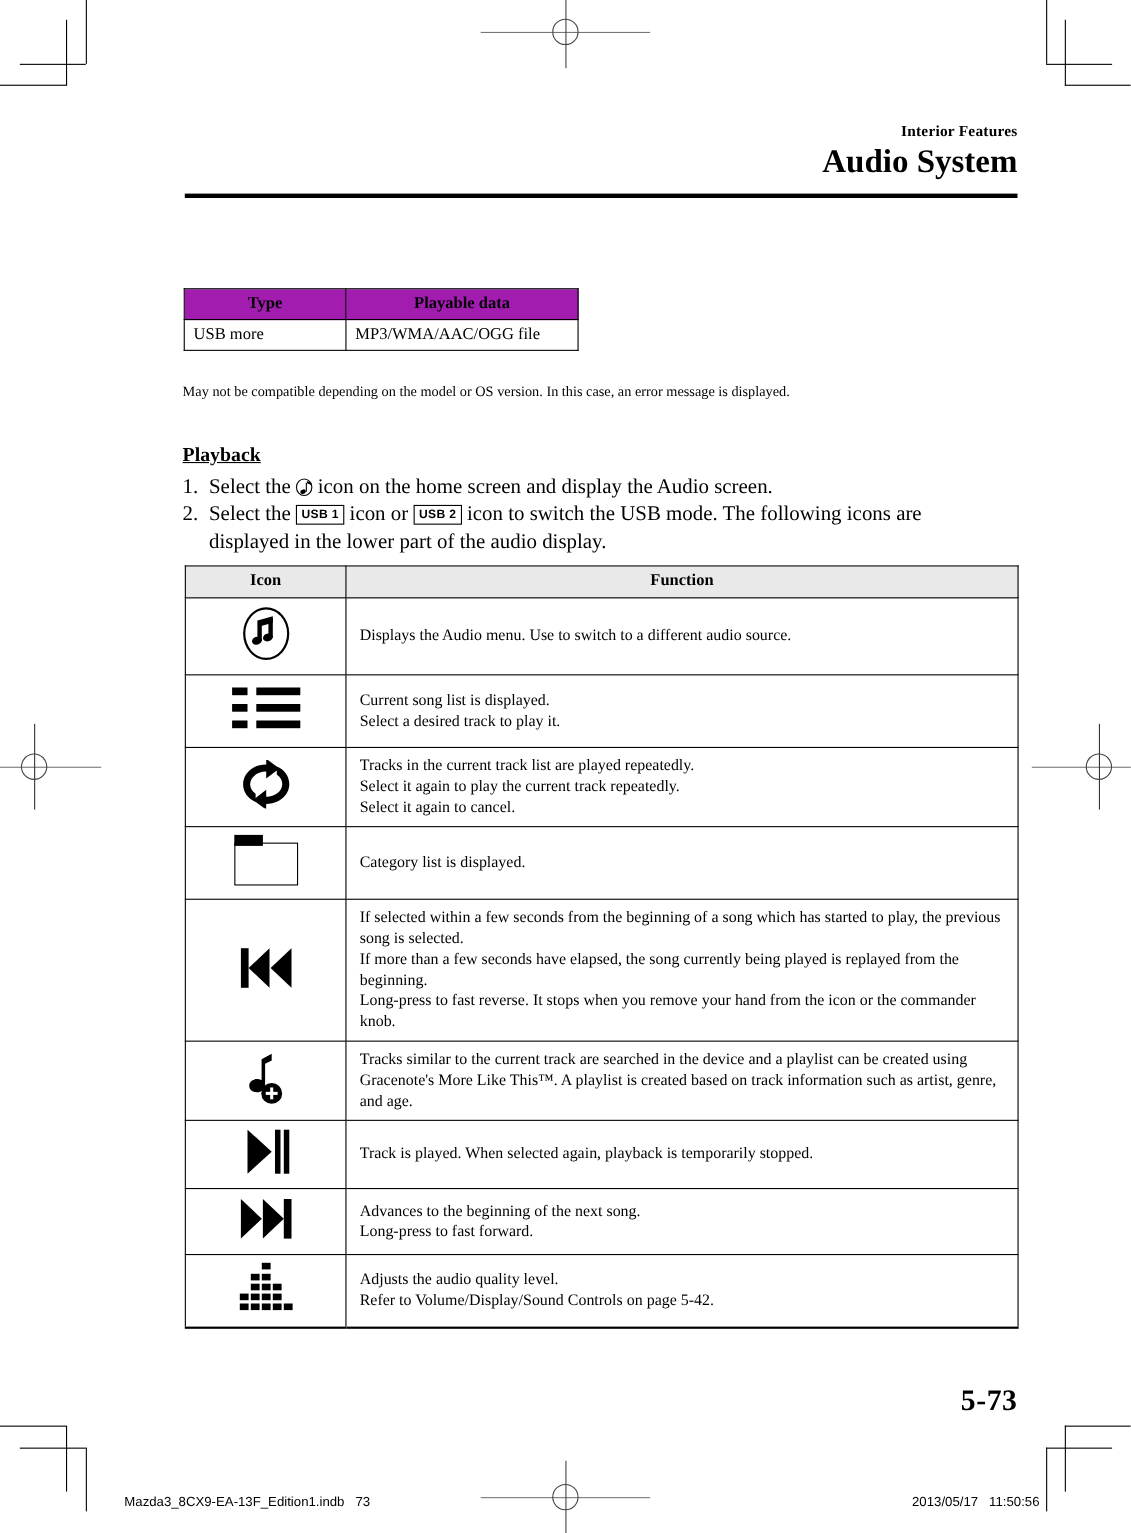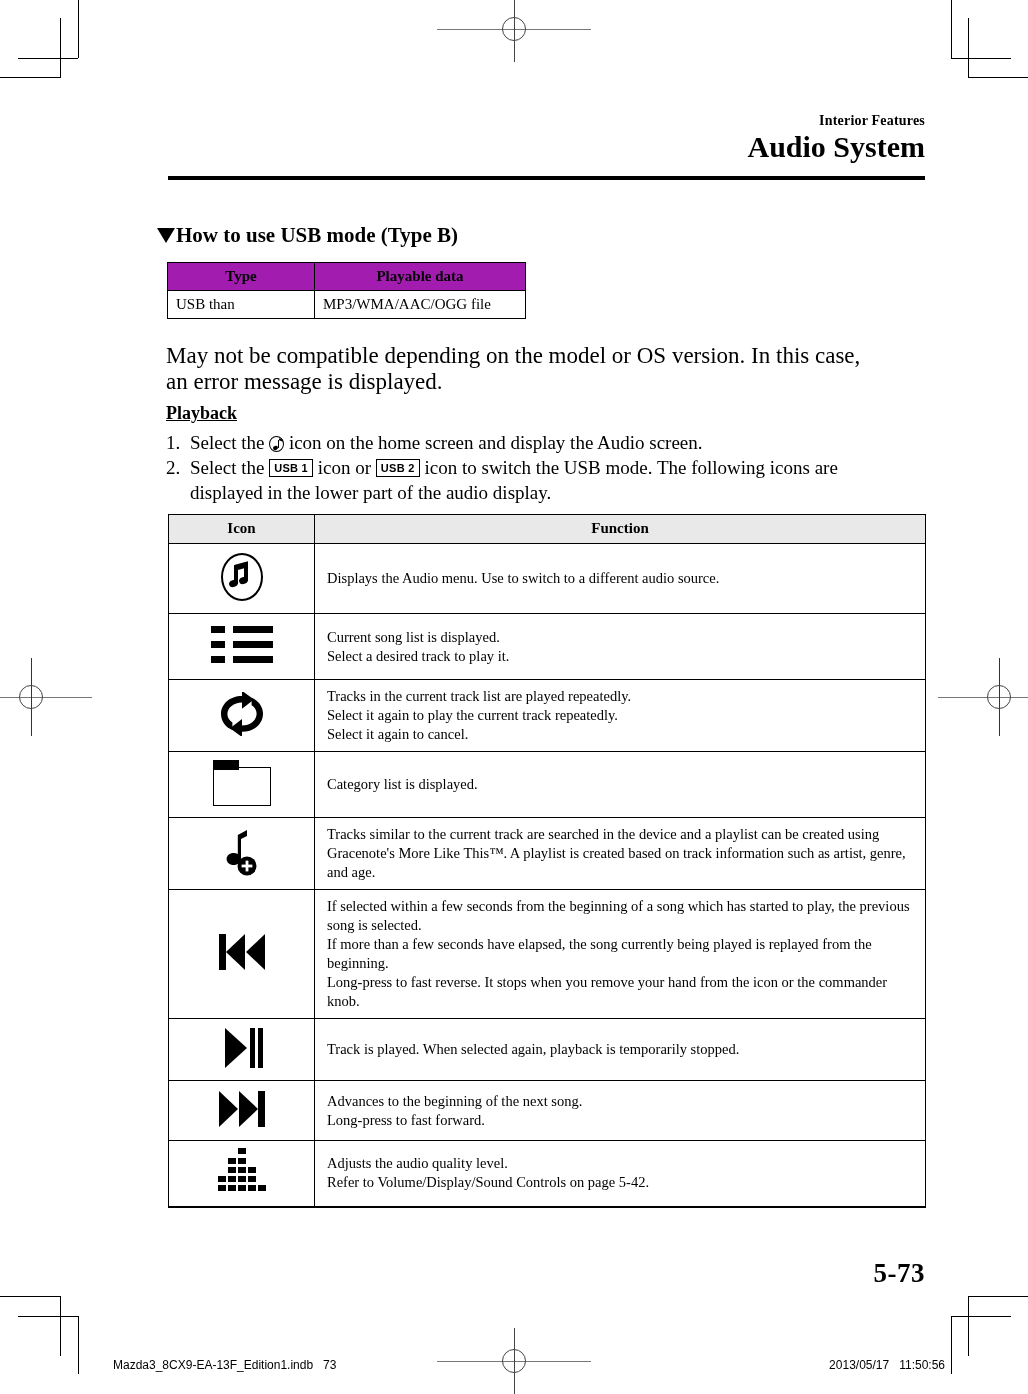--- a/index.html
+++ b/index.html
@@ -124,21 +124,21 @@
   .mini-table td.c-type { width: 130px; }
   .mini-table td.c-data { width: 194px; text-align: left; }
   .mini-table th.c-type { width: 130px; }
   .mini-table th.c-data { width: 194px; }
 
   .body-para {
     position: absolute;
     left: 151px;
     top: 343px;
     width: 700px;
-    font-size: 23px;
+    font-size: 13px;
     line-height: 26px;
   }
 
   .sub-head {
     position: absolute;
     left: 151px;
     top: 402px;
     font-size: 18px;
     font-weight: bold;
     text-decoration: underline;
@@ -407,34 +407,31 @@
 </div>
 
 <div class="page">
 
   <div class="header">
     <div class="header-kicker">Interior Features</div>
     <div class="header-title">Audio System</div>
   </div>
   <div class="header-rule"></div>
 
-  <div class="section-title">
-    <span class="tri"></span><span>How to use USB mode (Type B)</span>
-  </div>
 
   <table class="mini-table">
     <thead>
       <tr>
         <th class="c-type">Type</th>
         <th class="c-data">Playable data</th>
       </tr>
     </thead>
     <tbody>
       <tr>
-        <td class="c-type">USB than</td>
+        <td class="c-type">USB more</td>
         <td class="c-data">MP3/WMA/AAC/OGG file</td>
       </tr>
     </tbody>
   </table>
 
   <div class="body-para">May not be compatible depending on the model or OS version. In this case, an error message is displayed.</div>
 
   <div class="sub-head">Playback</div>
 
   <div class="steps">
@@ -516,53 +513,53 @@
           <span class="icon-box ic-folder">
             <span class="body"></span><span class="tab"></span>
           </span>
         </td>
         <td class="cell-fn">
           <div>Category list is displayed.</div>
         </td>
       </tr>
 
 
+      <tr style="height:110px;">
+        <td class="cell-icon">
+          <span class="icon-box ic-prev">
+            <svg width="54" height="40" viewBox="0 0 54 40">
+              <rect x="4" y="2" width="7" height="36" fill="#000"></rect>
+              <polygon points="30,2 30,38 11,20" fill="#000"></polygon>
+              <polygon points="50,2 50,38 31,20" fill="#000"></polygon>
+            </svg>
+          </span>
+        </td>
+        <td class="cell-fn">
+          <div>If selected within a few seconds from the beginning of a song which has started to play, the previous song is selected.</div>
+          <div>If more than a few seconds have elapsed, the song currently being played is replayed from the beginning.</div>
+          <div>Long-press to fast reverse. It stops when you remove your hand from the icon or the commander knob.</div>
+        </td>
+      </tr>
+
       <tr style="height:66px;">
         <td class="cell-icon">
           <span class="icon-box ic-mlt">
             <svg width="42" height="52" viewBox="0 0 42 52">
               <path d="M20 4 L20 33 C20 36.4 16.6 39 12.6 39 C8.6 39 5.6 36.4 5.6 33 C5.6 29.6 8.6 27 12.6 27 C14.2 27 15.6 27.4 16.8 28 L16.8 9 L26 4 L26 10 L20 13 Z" fill="#000"></path>
               <circle cx="26" cy="40" r="9.5" fill="#000"></circle>
               <rect x="24.6" y="34.6" width="2.8" height="10.8" fill="#fff"></rect>
               <rect x="20.6" y="38.6" width="10.8" height="2.8" fill="#fff"></rect>
             </svg>
           </span>
         </td>
         <td class="cell-fn">
           <div>Tracks similar to the current track are searched in the device and a playlist can be created using Gracenote's More Like This™. A playlist is created based on track information such as artist, genre, and age.</div>
         </td>
       </tr>
 
-      <tr style="height:110px;">
-        <td class="cell-icon">
-          <span class="icon-box ic-prev">
-            <svg width="54" height="40" viewBox="0 0 54 40">
-              <rect x="4" y="2" width="7" height="36" fill="#000"></rect>
-              <polygon points="30,2 30,38 11,20" fill="#000"></polygon>
-              <polygon points="50,2 50,38 31,20" fill="#000"></polygon>
-            </svg>
-          </span>
-        </td>
-        <td class="cell-fn">
-          <div>If selected within a few seconds from the beginning of a song which has started to play, the previous song is selected.</div>
-          <div>If more than a few seconds have elapsed, the song currently being played is replayed from the beginning.</div>
-          <div>Long-press to fast reverse. It stops when you remove your hand from the icon or the commander knob.</div>
-        </td>
-      </tr>
-
       <tr style="height:62px;">
         <td class="cell-icon">
           <span class="icon-box ic-play">
             <svg width="50" height="44" viewBox="0 0 50 44">
               <polygon points="8,2 8,42 30,22" fill="#000"></polygon>
               <rect x="33" y="2" width="5" height="40" fill="#000"></rect>
               <rect x="41" y="2" width="5" height="40" fill="#000"></rect>
             </svg>
           </span>
         </td>

